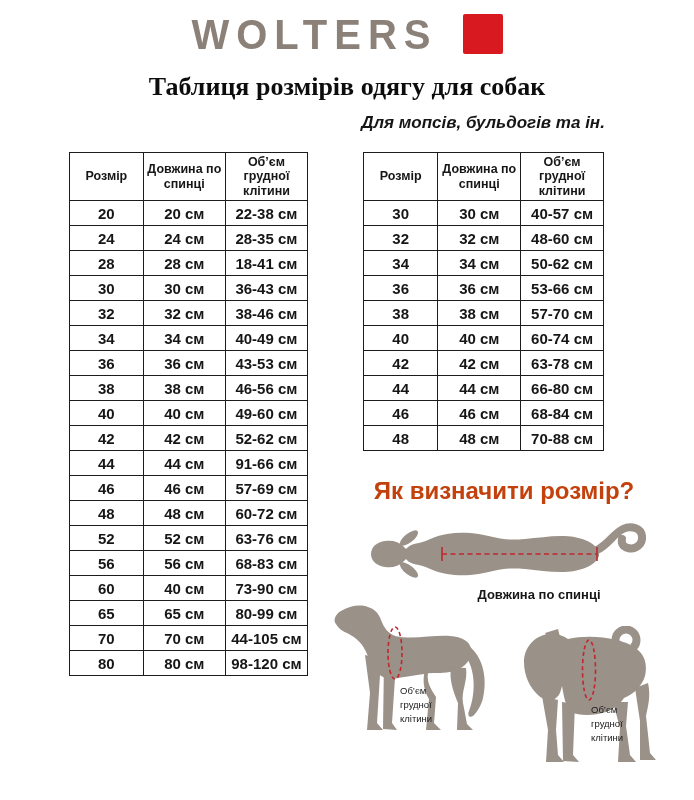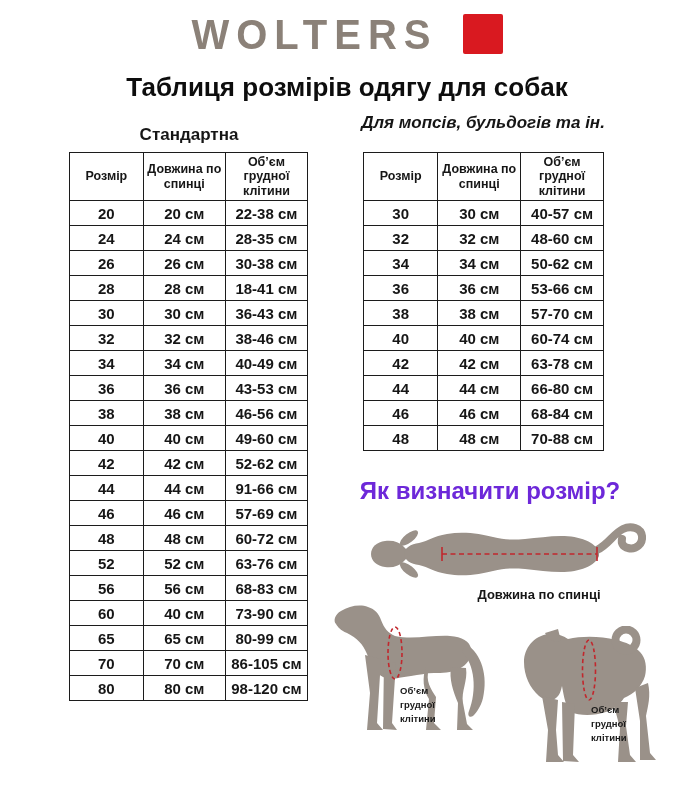--- a/index.html
+++ b/index.html
@@ -11,61 +11,60 @@
     --border:#1c1c1c;
   }
   *{margin:0;padding:0;box-sizing:border-box;}
   body{background:#e8e8e8;font-family:"Liberation Sans",sans-serif;}
   #page{position:relative;width:694px;height:800px;background:#ffffff;margin:0 auto;overflow:hidden;color:var(--ink);}
 
   
   .logo-row{position:absolute;top:14px;left:0;width:100%;display:flex;justify-content:center;align-items:center;gap:25px;}
   .logo-text{font-size:40px;font-weight:bold;letter-spacing:7px;color:var(--logo-gray);line-height:1;transform:scaleY(1.08);}
   .logo-square{width:40px;height:40px;background:var(--accent-red);border-radius:2px;}
-  .page-title{position:absolute;top:72px;left:0;width:100%;text-align:center;font-size:26px;font-weight:bold;color:#0d0d0d;}
+  .page-title{position:absolute;top:72px;left:0;width:100%;text-align:center;font-size:26px;font-weight:bold;color:#0d0d0d;font-family:Liberation Serif, serif;}
 
   
   .tbl-title{position:absolute;text-align:center;font-size:17px;font-weight:bold;}
   .tbl-title.std{left:70px;top:125px;width:238px;}
   .tbl-title.pug{left:360px;top:113px;width:246px;font-style:italic;}
   table.size-tbl{position:absolute;border-collapse:collapse;table-layout:fixed;background:#fff;}
   table.size-tbl.std{left:69px;top:152px;width:239px;}
   table.size-tbl.pug{left:363px;top:152px;width:241px;}
   .size-tbl th,.size-tbl td{border:1.5px solid var(--border);text-align:center;vertical-align:middle;}
   .size-tbl th{font-size:12.5px;font-weight:bold;height:35px;line-height:1.15;padding:2px 3px;}
   .size-tbl td{font-size:15px;font-weight:bold;height:25px;padding:0 2px;}
   .size-tbl col.c1{width:31%;}
   .size-tbl col.c2{width:34.5%;}
   .size-tbl col.c3{width:34.5%;}
 
   
-  .howto-title{position:absolute;left:335px;top:477px;width:310px;text-align:center;font-size:24px;font-weight:bold;color:#6d28d9;}
+  .howto-title{position:absolute;left:349px;top:477px;width:310px;text-align:center;font-size:24px;font-weight:bold;color:#c2410c;}
   .topdog-box{position:absolute;left:368px;top:521px;width:296px;height:64px;}
   .backlen-label{position:absolute;left:439px;top:587px;width:200px;text-align:center;font-size:13px;font-weight:bold;}
   .dog-fig{position:absolute;}
   .dog-fig.standard{left:331px;top:603px;width:158px;height:133px;}
   .dog-fig.bulldog{left:518px;top:626px;width:146px;height:146px;}
   .dog-fig svg{position:absolute;left:0;top:0;}
-  .chest-label{position:absolute;font-size:9.5px;font-weight:bold;line-height:1.45;color:#1a1a1a;}
+  .chest-label{position:absolute;font-size:9.5px;font-weight:normal;line-height:1.45;color:#1a1a1a;}
   .dog-fig.standard .chest-label{left:69px;top:81px;}
   .dog-fig.bulldog .chest-label{left:73px;top:77px;}
 </style>
 </head>
 <body>
 
 <div id="page">
 
   <div class="logo-row">
     <span class="logo-text">WOLTERS</span>
     <span class="logo-square"></span>
   </div>
 
   <div class="page-title">Таблиця розмірів одягу для собак</div>
 
-  <div class="tbl-title std">Стандартна</div>
   <table class="size-tbl std">
     <colgroup>
         <col class="c1">
         <col class="c2">
         <col class="c3">
       </colgroup>
     <thead>
       <tr>
         <th>Розмір</th>
         <th>Довжина по спинці</th>
@@ -77,25 +76,20 @@
           <td>20</td>
           <td>20 см</td>
           <td>22-38 см</td>
         </tr>
         <tr>
           <td>24</td>
           <td>24 см</td>
           <td>28-35 см</td>
         </tr>
         <tr>
-          <td>26</td>
-          <td>26 см</td>
-          <td>30-38 см</td>
-        </tr>
-        <tr>
           <td>28</td>
           <td>28 см</td>
           <td>18-41 см</td>
         </tr>
         <tr>
           <td>30</td>
           <td>30 см</td>
           <td>36-43 см</td>
         </tr>
         <tr>
@@ -159,21 +153,21 @@
           <td>73-90 см</td>
         </tr>
         <tr>
           <td>65</td>
           <td>65 см</td>
           <td>80-99 см</td>
         </tr>
         <tr>
           <td>70</td>
           <td>70 см</td>
-          <td>86-105 см</td>
+          <td>44-105 см</td>
         </tr>
         <tr>
           <td>80</td>
           <td>80 см</td>
           <td>98-120 см</td>
         </tr>
       </tbody>
   </table>
 
   <div class="tbl-title pug">Для мопсів, бульдогів та ін.</div>

